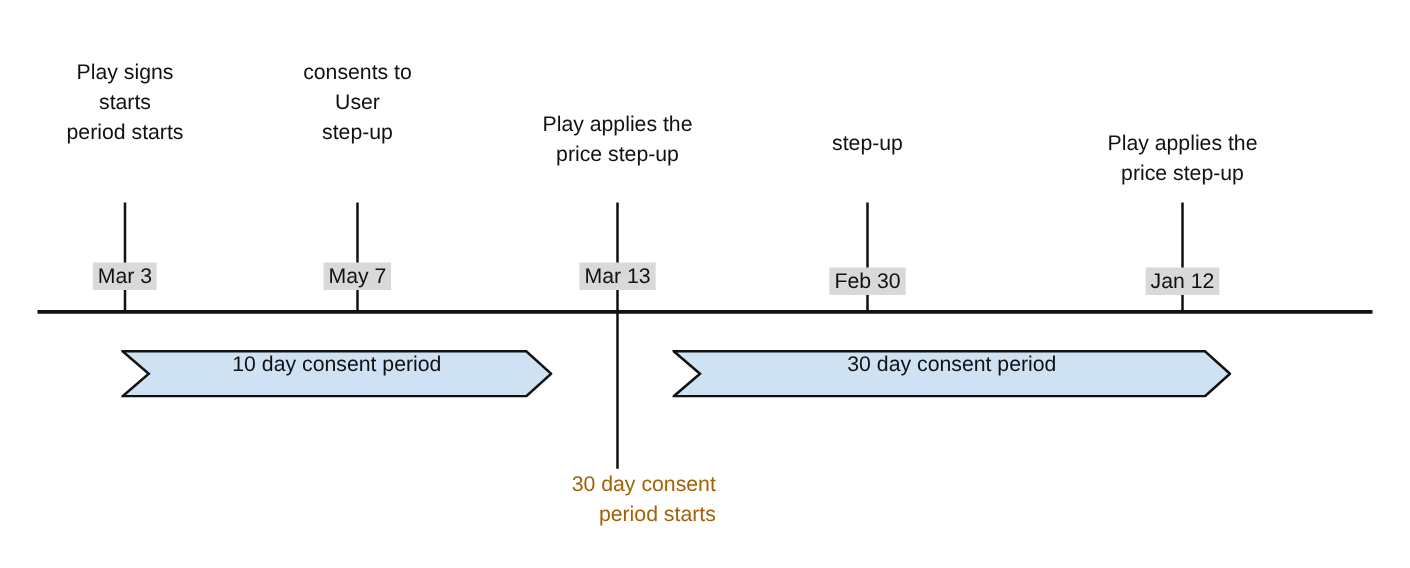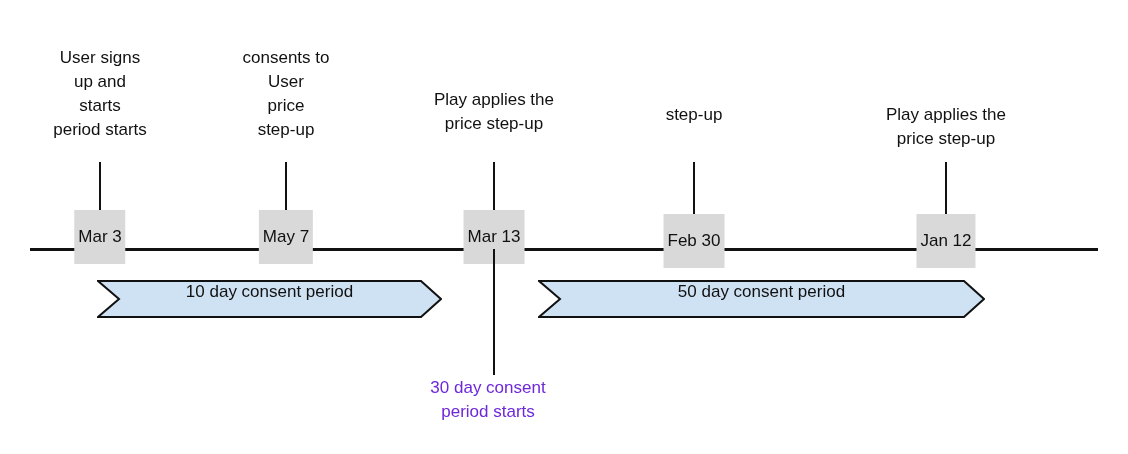--- a/index.html
+++ b/index.html
@@ -44,21 +44,21 @@
     color: #111111;
   }
 
   
   .chip {
     position: absolute;
     transform: translateX(-50%);
     background: #d9d9d9;
     font-size: 17px;
     line-height: 22px;
-    padding: 16px 4px;
+    padding: 0 4px;
     white-space: nowrap;
     color: #111111;
   }
 
   
   .banner {
     position: absolute;
     top: 280px;
     height: 24px;
   }
@@ -70,50 +70,48 @@
     align-items: center;
     justify-content: center;
     font-size: 17px;
     color: #111111;
     white-space: nowrap;
   }
 
   
   .below-note {
     position: absolute;
-    left: 488px;
+    left: 515px;
     top: 376px;
     transform: translateX(-50%);
-    text-align: center;
+    text-align: right;
     font-size: 17px;
     line-height: 24px;
     white-space: nowrap;
-    color: #6d28d9;
+    color: #a16207;
   }
 </style>
 </head>
 <body>
 
 <div class="canvas">
 
   <div class="axis"></div>
 
   <div class="evt-text" style="left:100px; top:46px">
-    <div>User signs</div>
-    <div>up and</div>
+    <div>Play signs</div>
     <div>starts</div>
     <div>period starts</div>
   </div>
   <div class="tick upper" style="left:100px"></div>
   <div class="chip" style="left:100px; top:210px">Mar 3</div>
 
   <div class="evt-text" style="left:286px; top:46px">
     <div>consents to</div>
     <div>User</div>
-    <div>price</div>
     <div>step-up</div>
   </div>
   <div class="tick upper" style="left:286px"></div>
   <div class="chip" style="left:286px; top:210px">May 7</div>
 
   <div class="evt-text" style="left:494px; top:88px">
     <div>Play applies the</div>
     <div>price step-up</div>
   </div>
   <div class="tick upper" style="left:494px"></div>
@@ -141,16 +139,16 @@
     <svg width="345" height="38" viewBox="0 0 345 38">
       <polygon points="1,1 324,1 344,19 324,37 1,37 22,19" fill="#cfe2f3" stroke="#111111" stroke-width="2" stroke-linejoin="miter"></polygon>
     </svg>
     <div class="banner-label">10 day consent period</div>
   </div>
 
   <div class="banner" style="left:538px; width:447px">
     <svg width="447" height="38" viewBox="0 0 447 38">
       <polygon points="1,1 426,1 446,19 426,37 1,37 22,19" fill="#cfe2f3" stroke="#111111" stroke-width="2" stroke-linejoin="miter"></polygon>
     </svg>
-    <div class="banner-label">50 day consent period</div>
+    <div class="banner-label">30 day consent period</div>
   </div>
 
 </div>
 
 </body></html>

